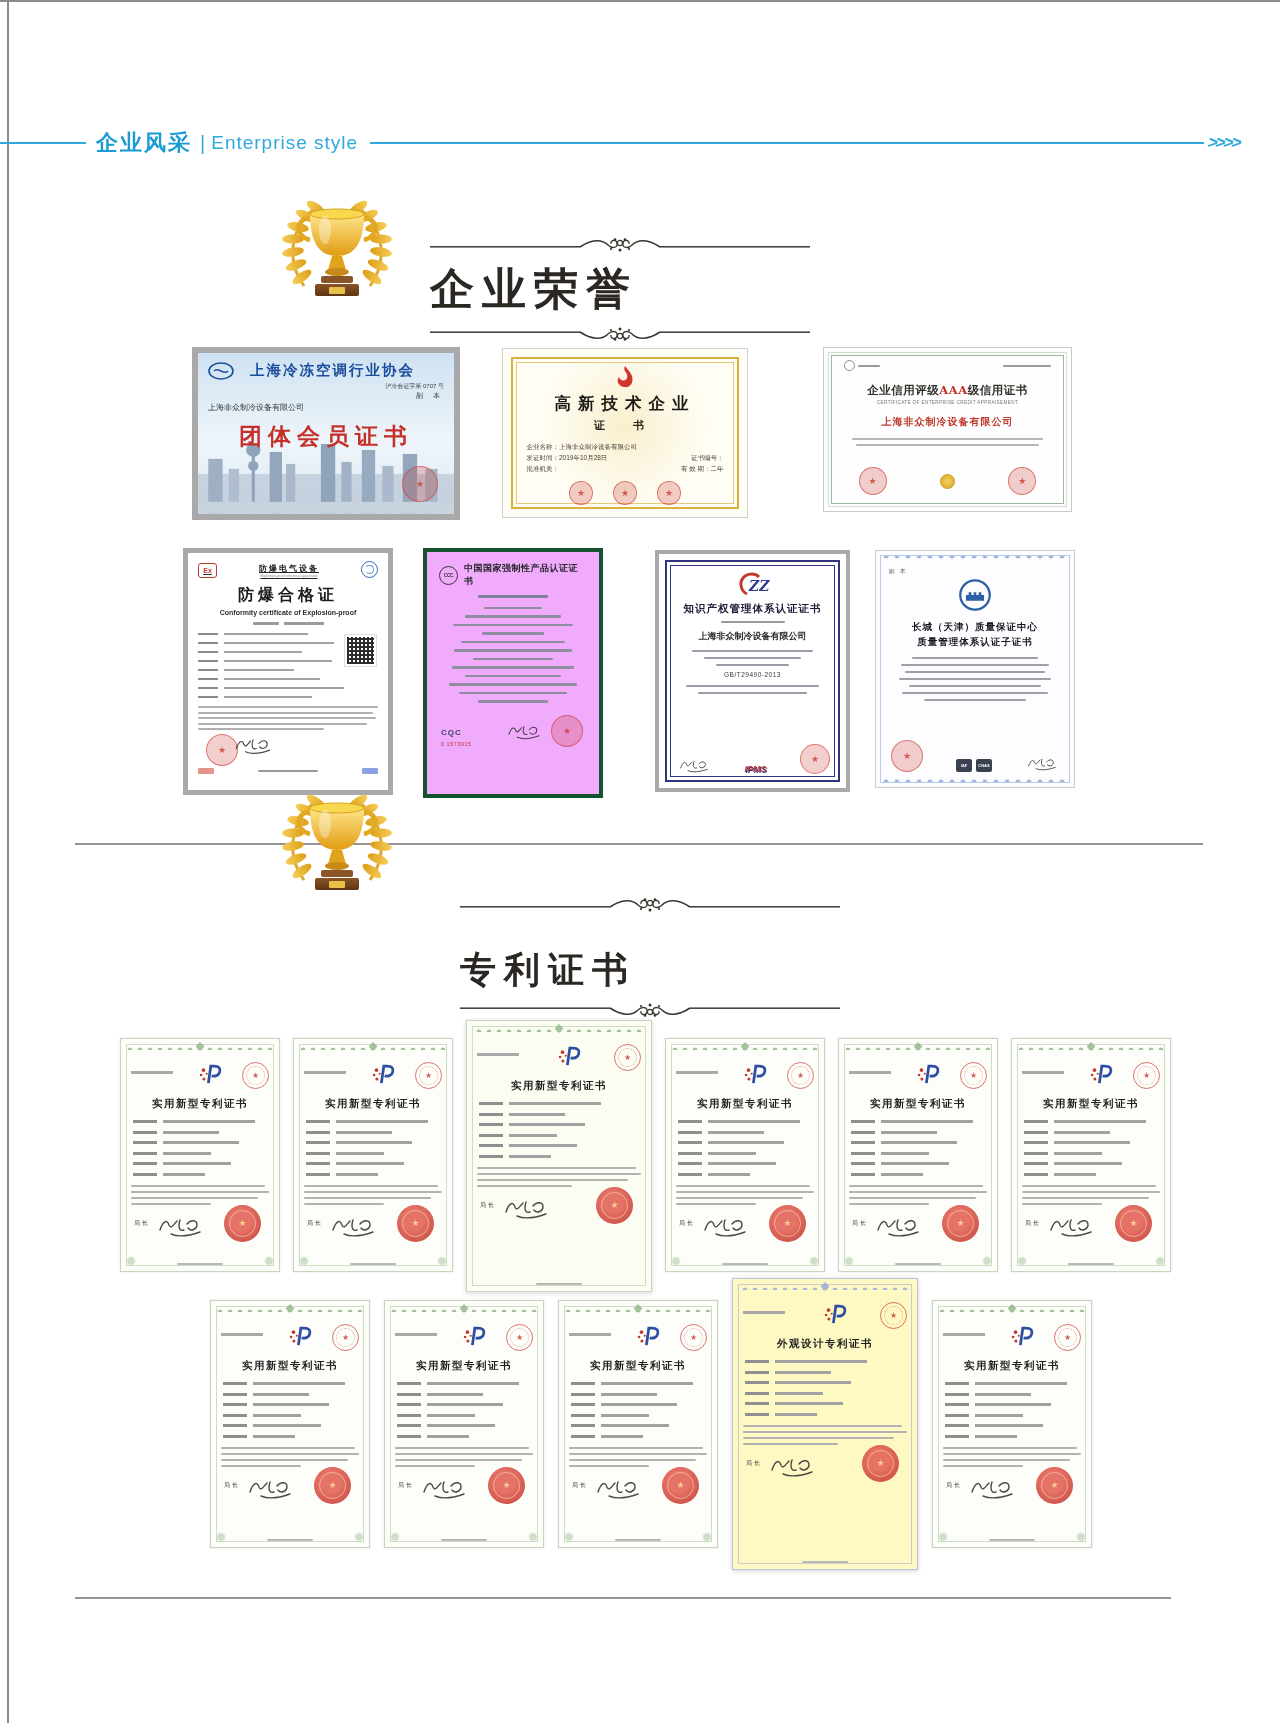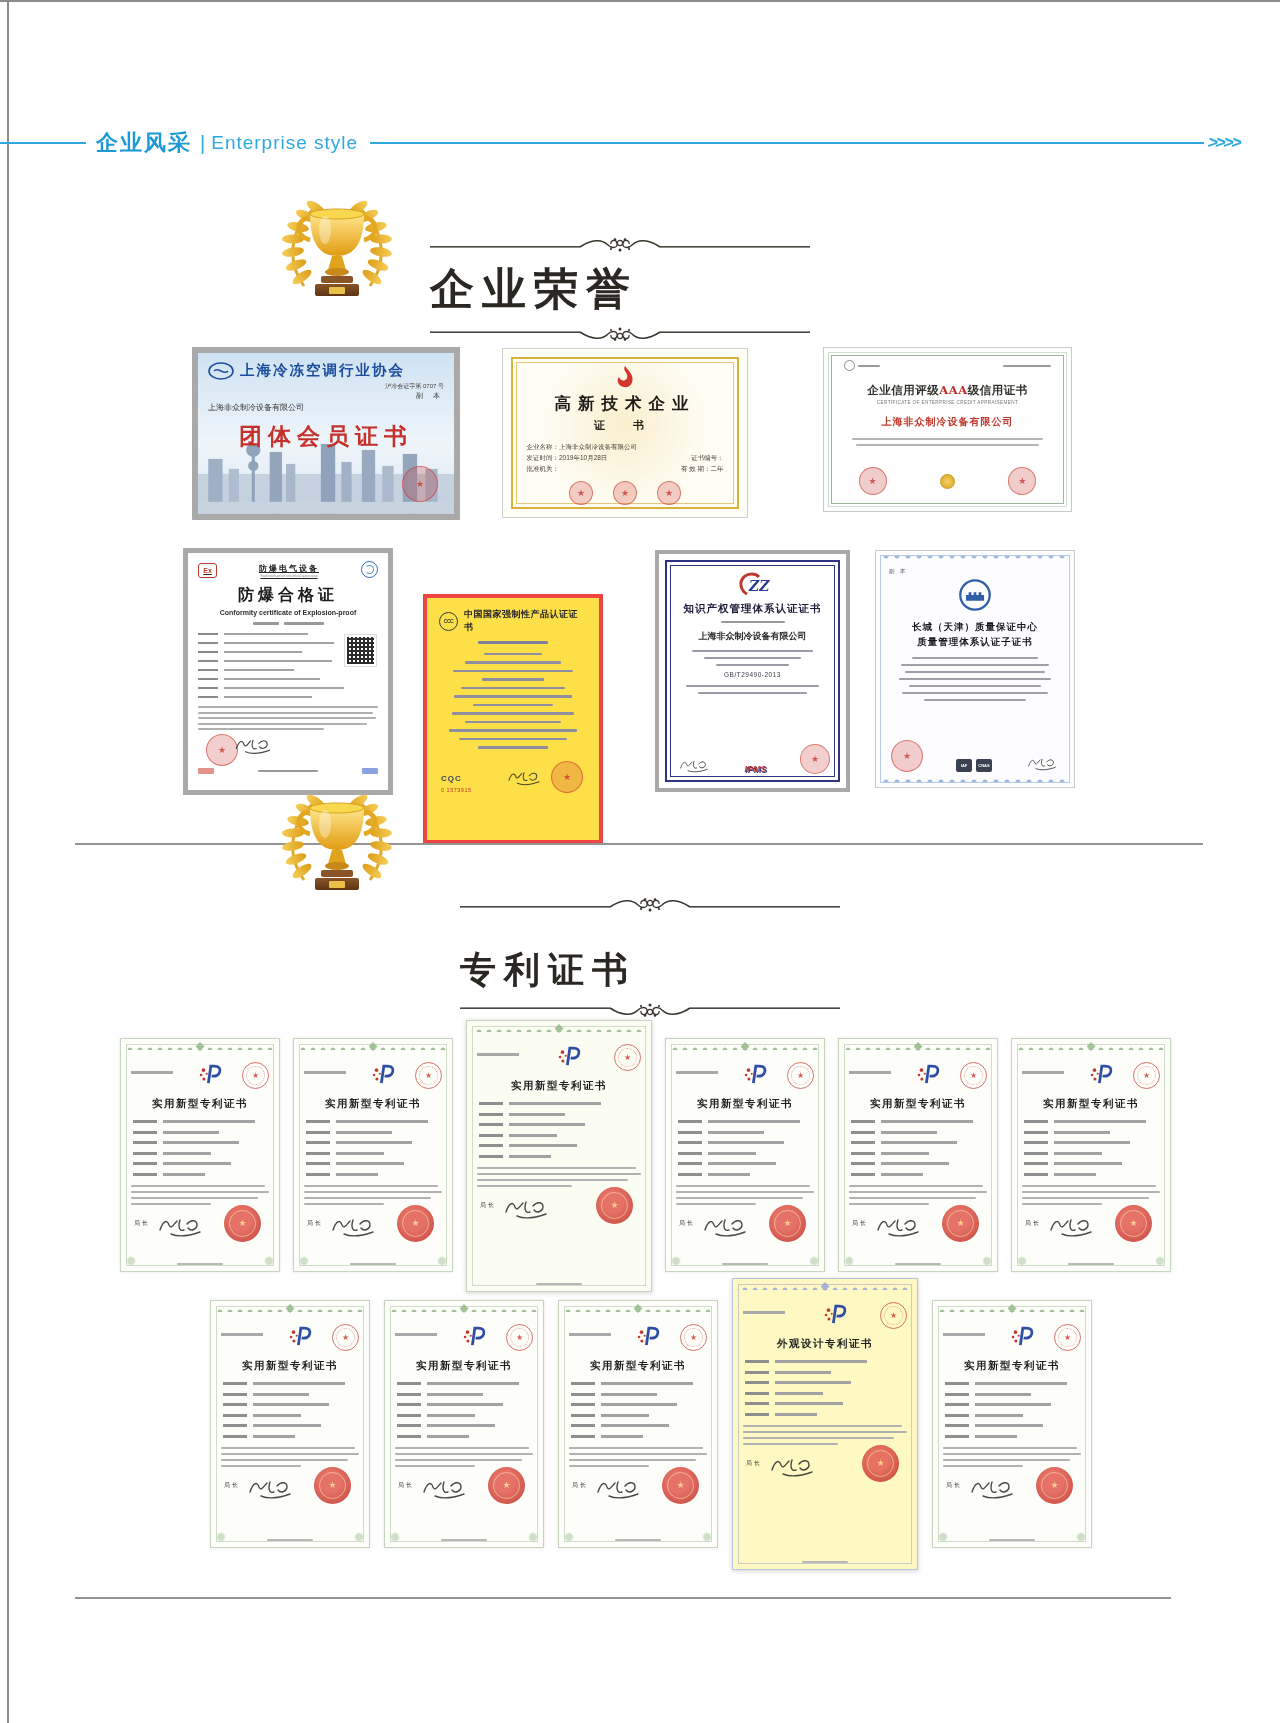--- a/index.html
+++ b/index.html
@@ -40,21 +40,21 @@
   .seal-red::after{content:"★";position:absolute;left:50%;top:50%;transform:translate(-50%,-55%);
                    color:rgba(200,50,40,.75);font-size:9px;}
 
   
   .hcert{position:absolute;box-sizing:border-box;background:#fff;}
   
   .hc1{left:192px;top:347px;width:268px;height:173px;border:6px solid #a9a9a9;padding:0;}
   .hc1-in{position:relative;width:100%;height:100%;overflow:hidden;
           background:linear-gradient(#cfe2f2,#eef5fa 55%,#dde9f3);padding:8px 10px;box-sizing:border-box;}
   .hc1-sky{position:absolute;left:0;bottom:0;width:100%;height:62%;}
-  .hc1-top{position:relative;display:flex;align-items:center;gap:6px;z-index:2;}
+  .hc1-top{position:relative;display:flex;align-items:center;gap:16px;z-index:2;}
   .hc1-org{font-family:"DejaVu Serif","Liberation Serif",serif;font-weight:bold;color:#1d4e9e;font-size:14.5px;letter-spacing:2px;}
   .hc1-no{position:relative;text-align:right;font-size:6px;color:#444;margin-top:2px;z-index:2;}
   .hc1-copy{position:relative;text-align:right;font-size:7px;color:#333;letter-spacing:4px;z-index:2;}
   .hc1-co{position:relative;font-size:8px;color:#333;margin-top:1px;z-index:2;font-family:"DejaVu Serif",serif;}
   .hc1-title{position:relative;text-align:center;font-size:23px;font-weight:bold;color:#c5302a;
              letter-spacing:6px;margin-top:8px;z-index:2;font-family:"DejaVu Serif","Liberation Serif",serif;}
   .hc1-seal{position:absolute;right:16px;bottom:12px;width:34px;height:34px;z-index:3;}
   
   .hc2{left:502px;top:348px;width:246px;height:170px;border:1px solid #cfcfcf;background:#fffef6;padding:8px;}
   .hc2-frame{height:100%;box-sizing:border-box;border:2px solid #d9b13e;box-shadow:inset 0 0 0 3px #fffdf2,inset 0 0 0 4px #e6c878;
@@ -109,21 +109,21 @@
                      repeating-linear-gradient(90deg,#2c2c2c 0 2px,rgba(255,255,255,.85) 2px 4px);}
   .hc4-notes{margin-top:8px;display:flex;flex-direction:column;gap:3.5px;}
   .hc4-notes .bar{height:2px;background:#b0b0b0;}
   .hc4-sign{position:relative;height:30px;margin-top:6px;}
   .hc4-sign svg{position:absolute;left:34px;top:0;width:42px;height:20px;}
   .hc4-sign .seal-red{position:absolute;left:8px;top:-2px;width:30px;height:30px;}
   .hc4-foot{display:flex;justify-content:space-between;align-items:center;margin-top:2px;}
   .hc4-foot .chip{width:16px;height:6px;background:#cf4c3c;opacity:.6;border-radius:1px;}
   .hc4-foot .chip.b{background:#3c62cf;}
   
-  .hc5{left:423px;top:548px;width:180px;height:250px;border:4px solid #ef4444;background:#fde047;padding:10px 12px;margin-top:46px;}
+  .hc5{left:423px;top:548px;width:180px;height:250px;border:4px solid #14532d;background:#f0abfc;padding:10px 12px;}
   .hc5-head{display:flex;align-items:center;gap:6px;}
   .hc5-ccc{flex:0 0 auto;width:17px;height:17px;border-radius:50%;border:1.5px solid #3a3a3a;color:#3a3a3a;
            font-size:5px;font-weight:bold;text-align:center;line-height:17px;letter-spacing:-.5px;}
   .hc5-title{font-size:9px;font-weight:bold;color:#26262a;letter-spacing:.5px;}
   .hc5-certno{display:flex;justify-content:center;margin-top:7px;}
   .hc5-lines{margin-top:9px;display:flex;flex-direction:column;gap:6px;align-items:center;}
   .hc5-lines .bar{height:2.5px;background:#8e8ea0;}
   .hc5-bot{position:relative;height:38px;margin-top:8px;}
   .hc5-cqc{position:absolute;left:2px;bottom:12px;font-size:8px;font-weight:bold;color:#3a4468;letter-spacing:1px;}
   .hc5-serial{position:absolute;left:2px;bottom:2px;font-size:5.5px;color:#c2342c;letter-spacing:.5px;}

